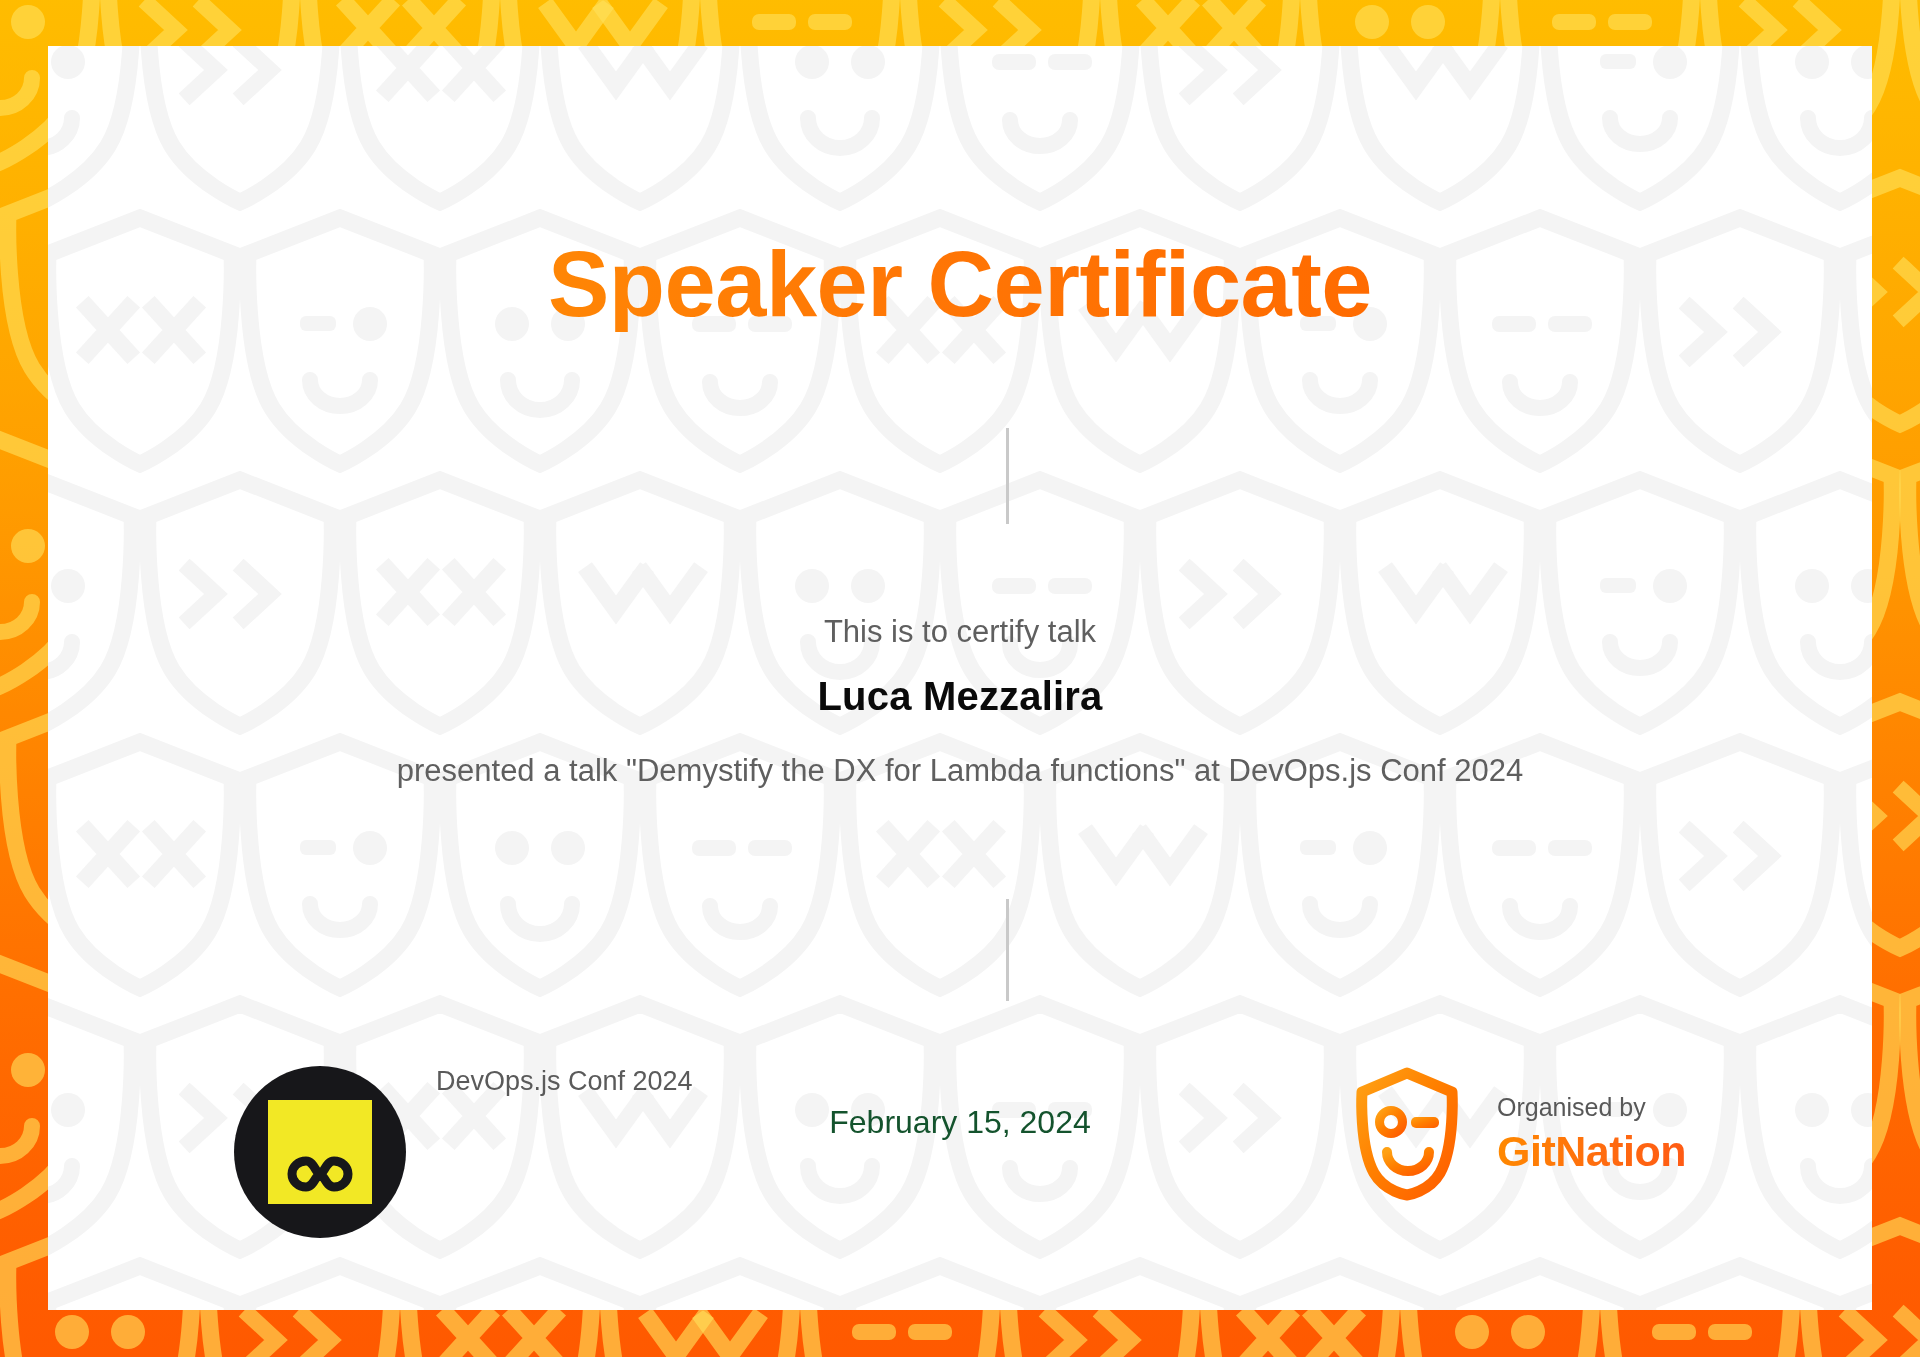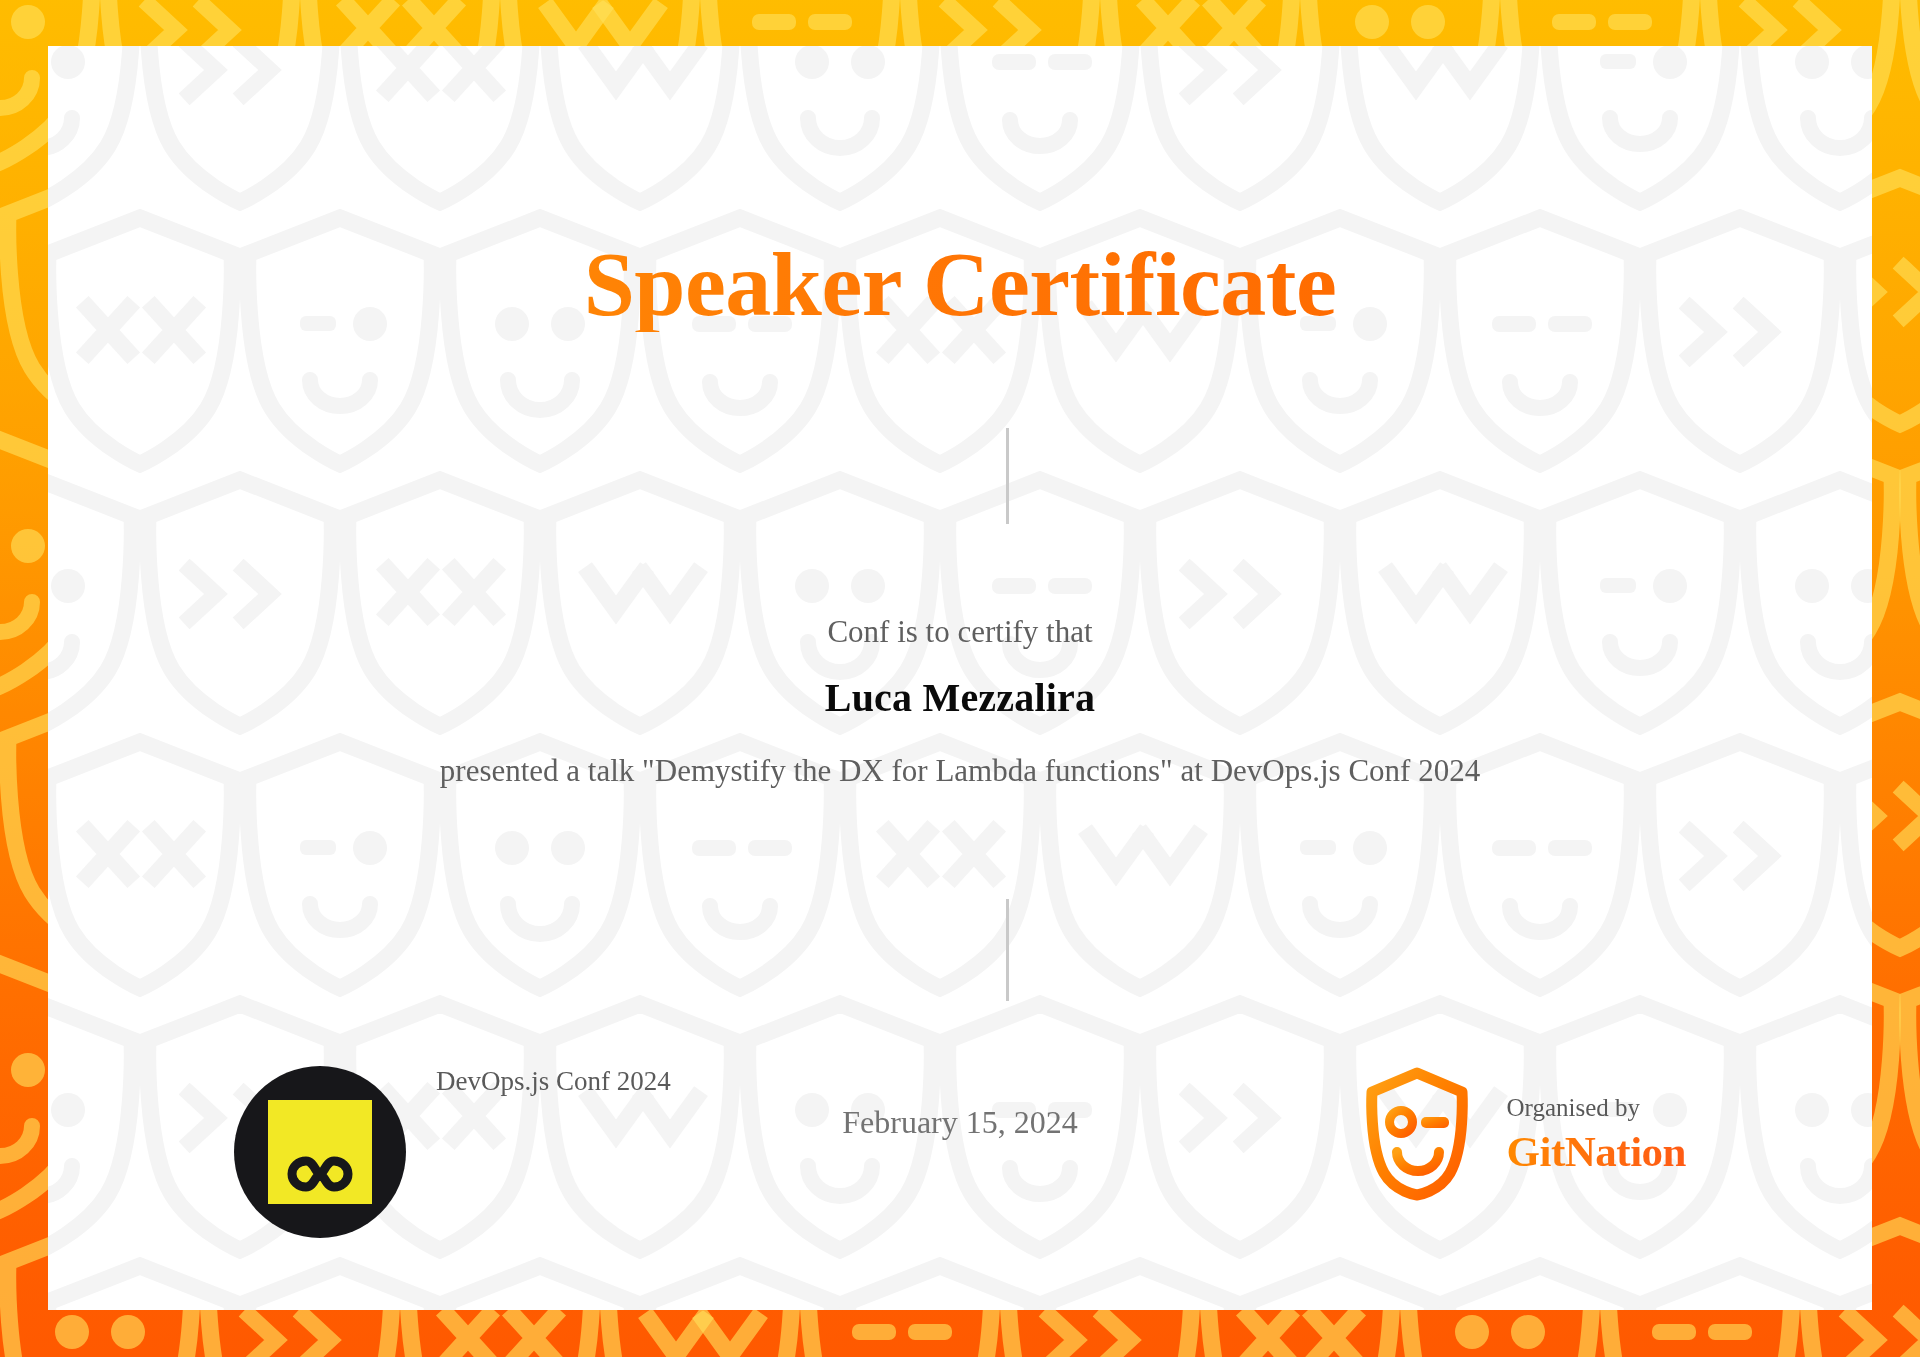--- a/index.html
+++ b/index.html
@@ -14,21 +14,20 @@
     font-family: "Liberation Sans", sans-serif;
   }
 
   
   .certificate {
     position: relative;
     width: 1920px;
     height: 1357px;
     background: #FF9800;
     overflow: hidden;
-    font-family: Liberation Serif, serif;
   }
   .border-pattern {
     position: absolute;
     inset: 0;
     background:
       linear-gradient(180deg,
         rgba(255,200,0,0.55) 0%,
         rgba(255,170,0,0.25) 35%,
         rgba(255,90,0,0.30) 72%,
         rgba(255,80,0,0.55) 100%),
@@ -153,21 +152,21 @@
     font-weight: 400;
     white-space: nowrap;
   }
 
   .footer-date {
     position: absolute;
     left: 0; right: 0;
     top: 1058px;
     text-align: center;
     font-size: 32px;
-    color: #737373;
+    color: #14532d;
     font-weight: 400;
   }
 
   .footer-organiser {
     position: absolute;
     right: 186px;
     top: 1020px;
     display: flex;
     align-items: center;
     gap: 34px;
@@ -448,21 +447,21 @@
           <use href="#wtile-5" x="2040" y="1260"></use>
         </g>
     </svg>
 
     <div class="card-inner">
 
       <h1 class="title">Speaker Certificate</h1>
 
       <div class="divider divider-top"></div>
 
-      <div class="certify-line">Conf is to certify that</div>
+      <div class="certify-line">This is to certify talk</div>
 
       <div class="recipient-name">Luca Mezzalira</div>
 
       <div class="talk-line">presented a talk "Demystify the DX for Lambda functions" at DevOps.js Conf 2024</div>
 
       <div class="divider divider-bottom"></div>
 
       <div class="footer-event">
         <div class="event-logo">
           <div class="event-logo-square">

